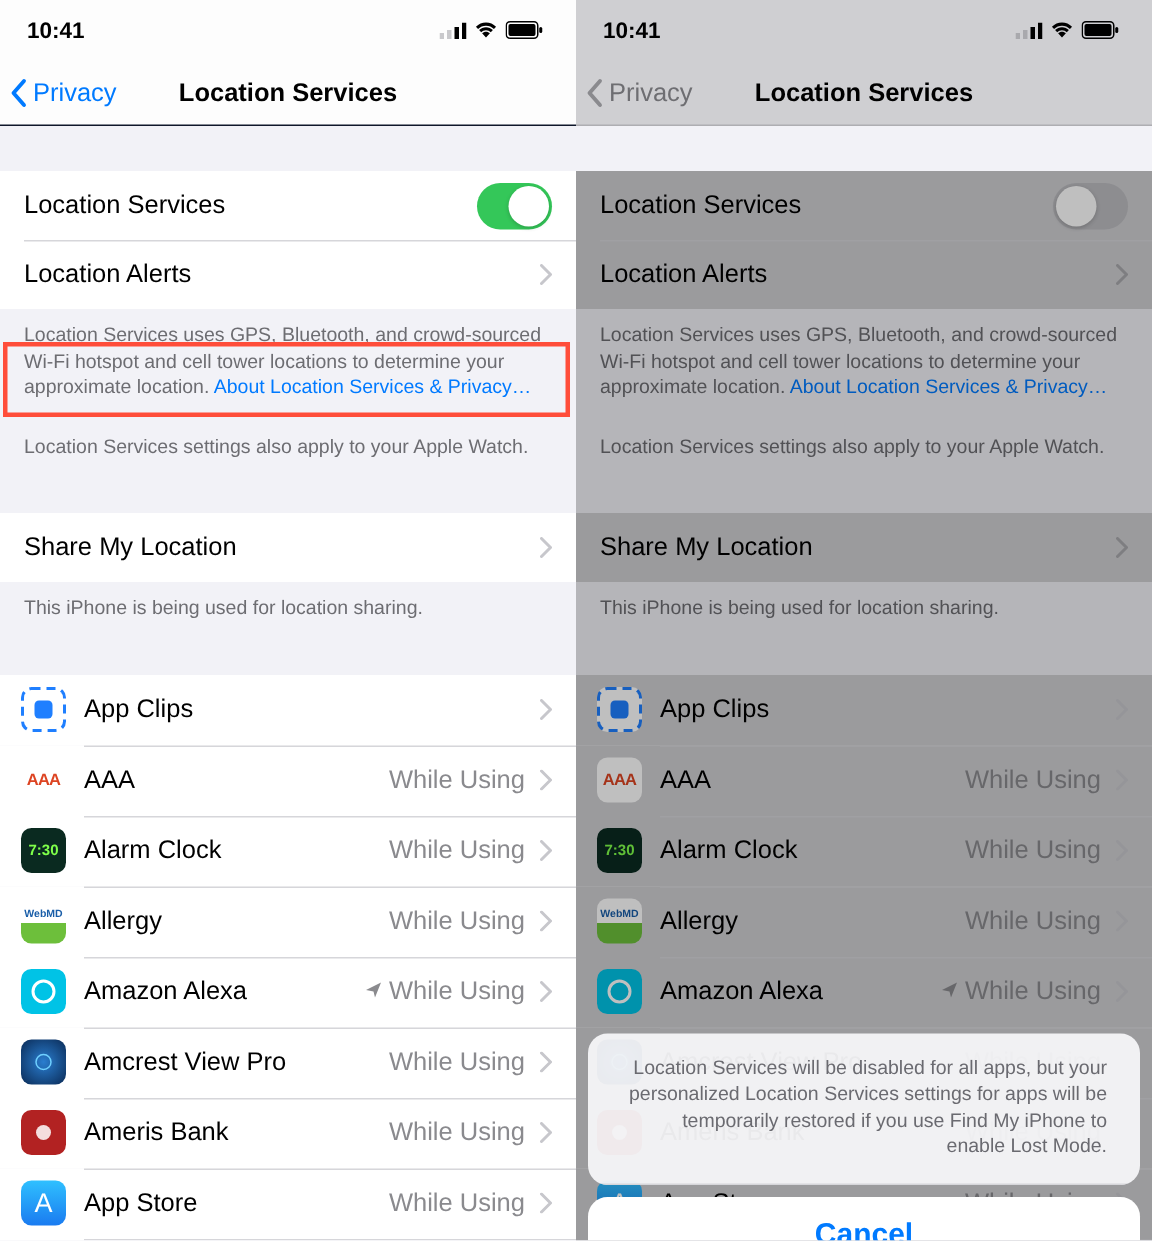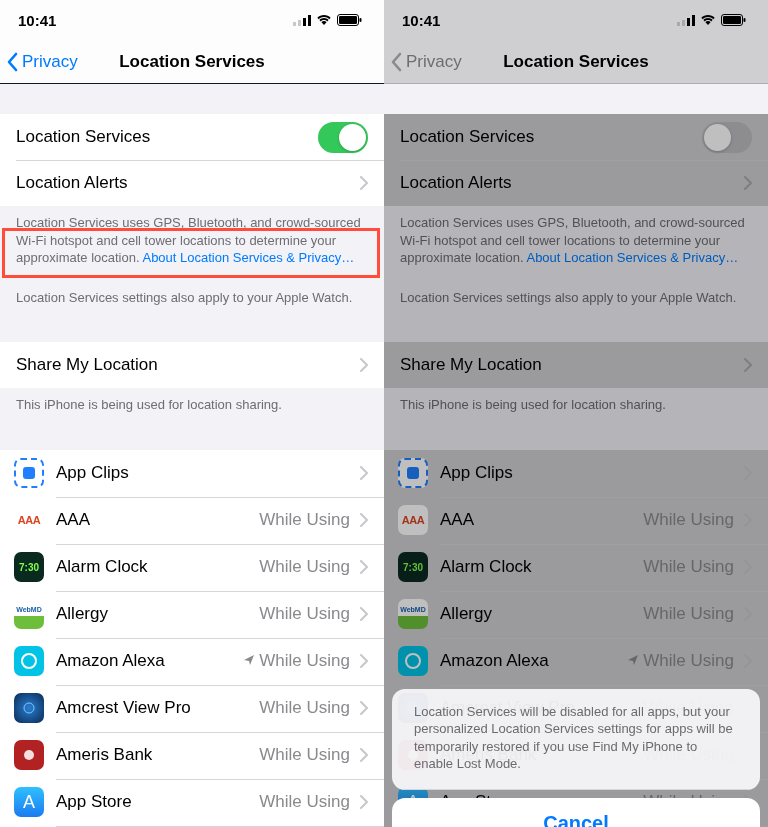--- a/index.html
+++ b/index.html
@@ -131,21 +131,21 @@
   .sheet-panel {
     background: rgba(245,245,248,0.95);
     border-radius:13px;
     overflow:hidden;
     margin-bottom:8px;
   }
   .sheet-msg {
     padding:14px 22px 16px;
     font-size:13px;
     color:#6a6a70;
-    text-align:left;
+    text-align:right;
     line-height:1.35;
     border-bottom:1px solid #d6d6da;
   }
   .sheet-btn {
     text-align:center;
     font-size:20px;
     padding:14px 0;
   }
   .sheet-btn.destructive { color:#ff3b30; }
   .sheet-cancel {

